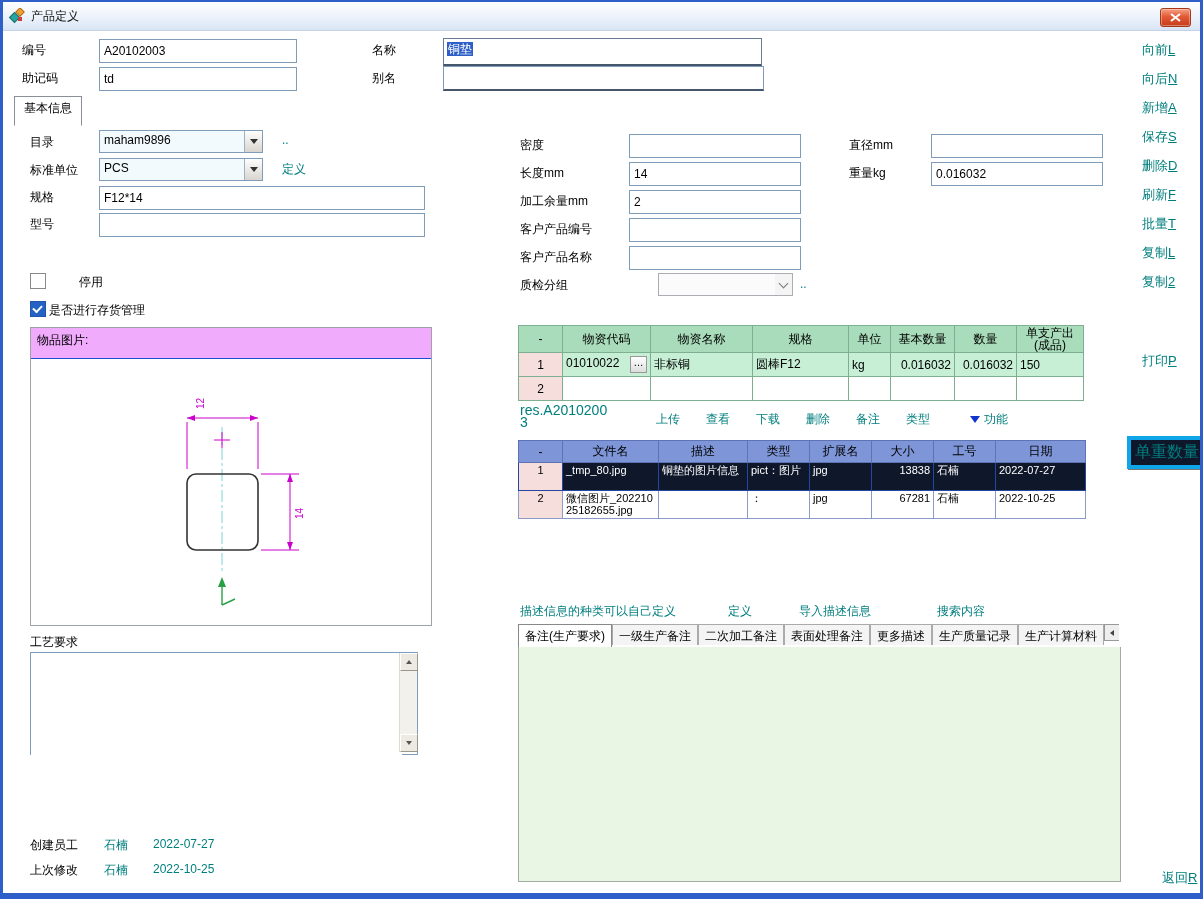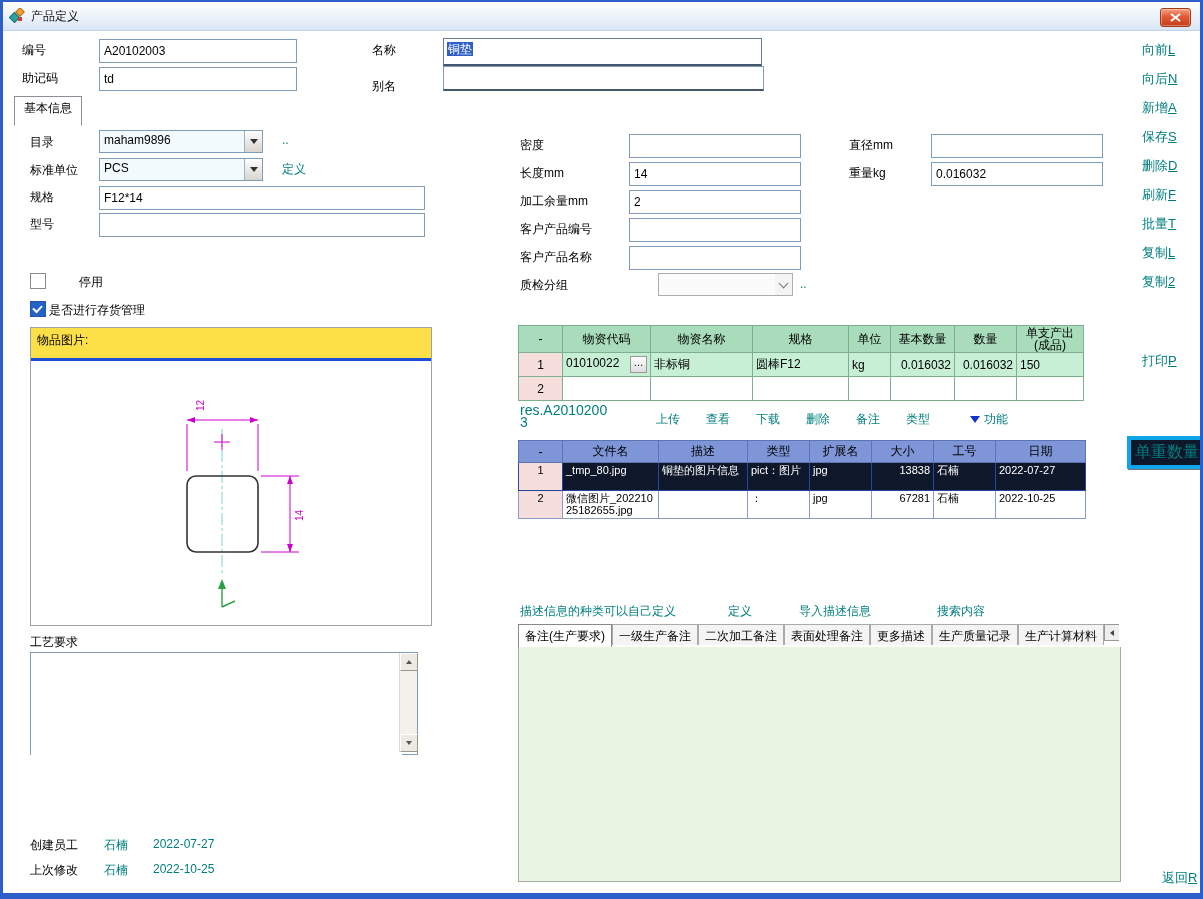--- a/index.html
+++ b/index.html
@@ -31,21 +31,21 @@
   .tri-down{width:0;height:0;border-left:4px solid transparent;border-right:4px solid transparent;border-top:5px solid #333;}
   .combo.flat{border:1px solid #ABADB3;}
   .combo.flat .val{background:#FBFBFB;}
   .combo.flat .btn{background:#F4F4F4;border-left:none;}
   .chev{width:6px;height:6px;border-right:1.5px solid #777;border-bottom:1.5px solid #777;transform:rotate(45deg);margin-top:-3px;}
   .cb{position:absolute;width:14px;height:14px;border:1px solid #8A8A8A;background:#fff;cursor:pointer;}
   .cb.checked{background:#2463C4;border-color:#1F55AA;}
   .cb.checked::after{content:"";position:absolute;left:2px;top:3px;width:7px;height:4px;
     border-left:2px solid #fff;border-bottom:2px solid #fff;transform:rotate(-47deg);}
   .pic-panel{position:absolute;left:30px;top:327px;width:400px;height:297px;border:1px solid #9DA2A8;background:#fff;}
-  .pic-header{height:22px;background:#fde047;border-bottom:3px solid #1d4ed8;font-size:12px;padding:4px 6px;}
+  .pic-header{height:22px;background:#f0abfc;border-bottom:1px solid #1d4ed8;font-size:12px;padding:4px 6px;}
   .ta-wrap{position:absolute;left:30px;top:652px;width:386px;height:101px;border:1px solid #7F9DB9;background:#fff;}
   .ta-wrap textarea{position:absolute;left:0;top:0;width:367px;height:99px;border:none;resize:none;outline:none;
     font-family:inherit;font-size:12px;}
   .sb{position:absolute;top:0;right:0;width:17px;height:99px;background:#F2F1EC;border-left:1px solid #DED9CE;}
   .sb-btn{position:absolute;left:0;width:16px;height:16px;background:#ECEAE2;border:1px solid #FFF;
     border-right-color:#9A9689;border-bottom-color:#9A9689;display:flex;align-items:center;justify-content:center;cursor:pointer;}
   .tri-up-s{width:0;height:0;border-left:3px solid transparent;border-right:3px solid transparent;border-bottom:4px solid #555;}
   .tri-down-s{width:0;height:0;border-left:3px solid transparent;border-right:3px solid transparent;border-top:4px solid #555;}
   .grid{position:absolute;border-collapse:collapse;table-layout:fixed;background:#fff;}
   .grid th,.grid td{overflow:hidden;}
@@ -105,21 +105,21 @@
   </div>
 
   <div class="lbl" style="left:22px;top:42px;">编号</div>
   <input class="inp" style="left: 99px; top: 39px; width: 188px;" value="A20102003">
   <div class="lbl" style="left:372px;top:42px;">名称</div>
   <div class="name-box">
     <span class="sel">铜垫</span>
   </div>
   <div class="lbl" style="left:22px;top:70px;">助记码</div>
   <input class="inp" style="left: 99px; top: 67px; width: 188px;" value="td">
-  <div class="lbl" style="left:372px;top:70px;margin-top:8px;">别名</div>
+  <div class="lbl" style="left:372px;top:70px;">别名</div>
   <input class="inp uline" style="left: 443px; top: 66px; width: 311px;" value="">
 
   <div class="sidecol">
     <div class="sidebtn"><span>向前</span><span class="key">L</span></div>
     <div class="sidebtn"><span>向后</span><span class="key">N</span></div>
     <div class="sidebtn"><span>新增</span><span class="key">A</span></div>
     <div class="sidebtn"><span>保存</span><span class="key">S</span></div>
     <div class="sidebtn"><span>删除</span><span class="key">D</span></div>
     <div class="sidebtn"><span>刷新</span><span class="key">F</span></div>
     <div class="sidebtn"><span>批量</span><span class="key">T</span></div>

